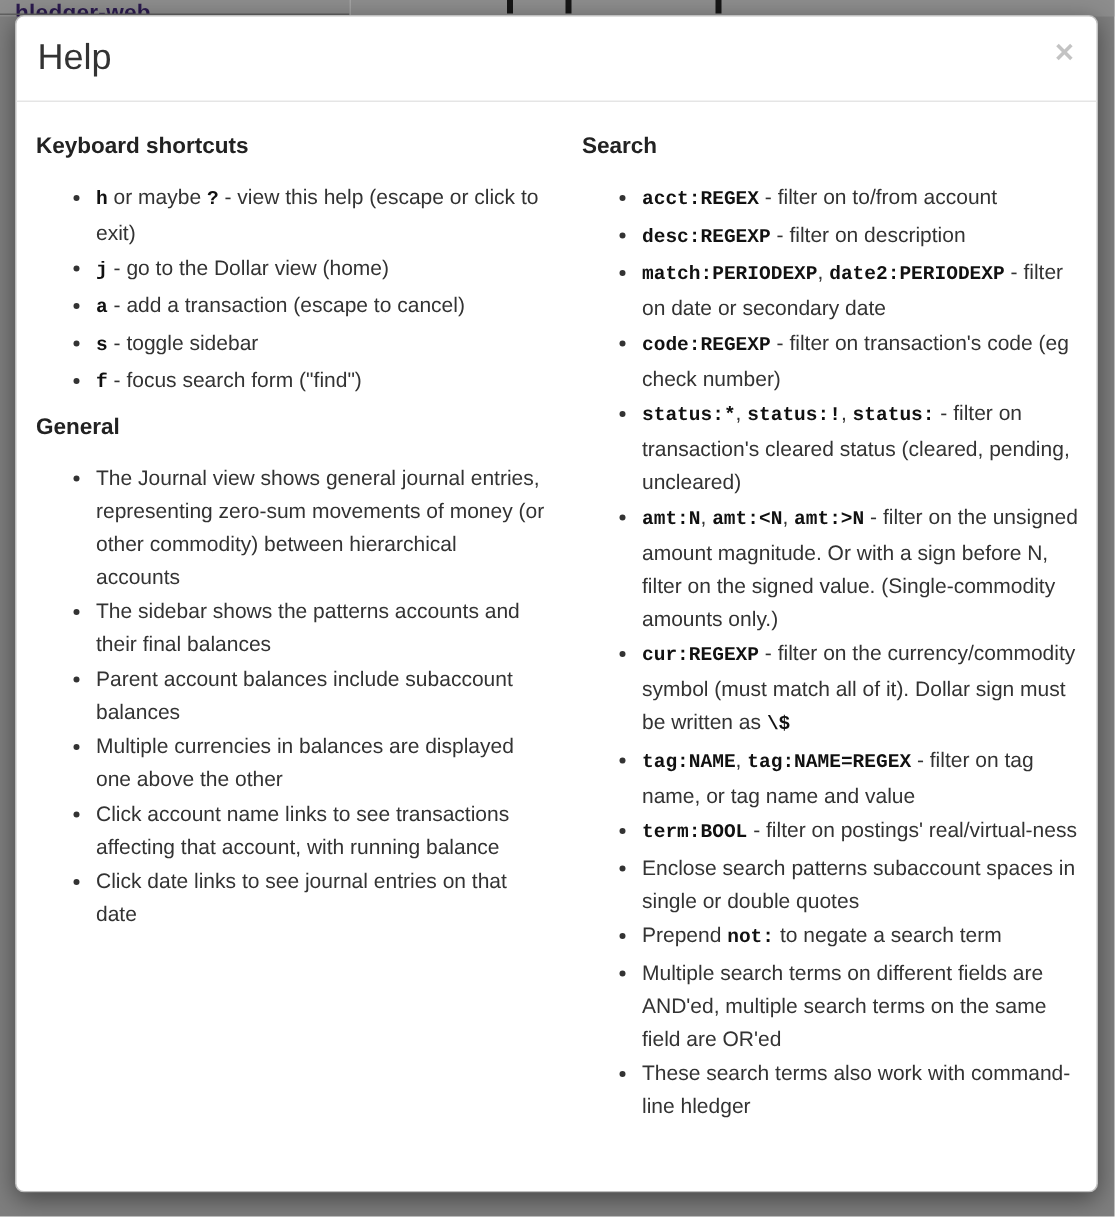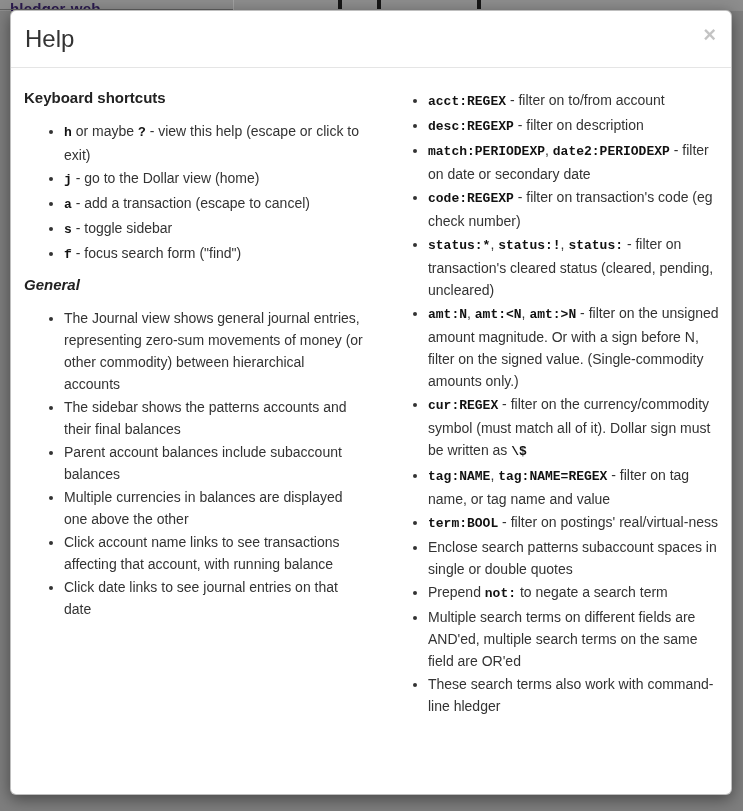--- a/index.html
+++ b/index.html
@@ -81,21 +81,21 @@
   .col.left  { width: 362px; padding: 0 8px 0 13px; }
   .col.right { width: 360px; padding: 0 12px 0 16px; }
 
   .sec-heading {
     font-size: 15px;
     font-weight: bold;
     color: #222;
     margin: 0 0 13px 0;
     line-height: 18px;
   }
-  .sec-heading.not-first { margin-top: 10px; font-style: italic; }
+  .sec-heading.not-first { margin-top: 10px; }
   .col ul {
     margin: 0 0 9px 0;
     padding: 0 0 0 40px;
     list-style: disc outside;
   }
   .col li { margin: 0 0 1px 0; }
   code {
     font-family: "Liberation Mono", "DejaVu Sans Mono", monospace;
     font-weight: bold;
     font-size: 13px;
@@ -134,28 +134,29 @@
         <ul>
           <li><span>The Journal view shows general journal entries, representing zero-sum movements of money (or other commodity) between hierarchical accounts</span></li>
           <li><span>The sidebar shows the patterns accounts and their final balances</span></li>
           <li><span>Parent account balances include subaccount balances</span></li>
           <li><span>Multiple currencies in balances are displayed one above the other</span></li>
           <li><span>Click account name links to see transactions affecting that account, with running balance</span></li>
           <li><span>Click date links to see journal entries on that date</span></li>
         </ul>
       </div>
     <div class="col right">
+        <div class="sec-heading">Search</div>
         <ul>
           <li><code>acct:REGEX</code><span> - filter on to/from account</span></li>
           <li><code>desc:REGEXP</code><span> - filter on description</span></li>
           <li><code>match:PERIODEXP</code><span>, </span><code>date2:PERIODEXP</code><span> - filter on date or secondary date</span></li>
           <li><code>code:REGEXP</code><span> - filter on transaction's code (eg check number)</span></li>
           <li><code>status:*</code><span>, </span><code>status:!</code><span>, </span><code>status:</code><span> - filter on transaction's cleared status (cleared, pending, uncleared)</span></li>
           <li><code>amt:N</code><span>, </span><code>amt:&lt;N</code><span>, </span><code>amt:&gt;N</code><span> - filter on the unsigned amount magnitude. Or with a sign before N, filter on the signed value. (Single-commodity amounts only.)</span></li>
-          <li><code>cur:REGEX</code><span> - filter on the currency/commodity symbol (must match all of it). Dollar sign must be written as </span><code>\$</code></li>
+          <li><code>cur:REGEXP</code><span> - filter on the currency/commodity symbol (must match all of it). Dollar sign must be written as </span><code>\$</code></li>
           <li><code>tag:NAME</code><span>, </span><code>tag:NAME=REGEX</code><span> - filter on tag name, or tag name and value</span></li>
           <li><code>term:BOOL</code><span> - filter on postings' real/virtual-ness</span></li>
           <li><span>Enclose search patterns subaccount spaces in single or double quotes</span></li>
           <li><span>Prepend </span><code>not:</code><span> to negate a search term</span></li>
           <li><span>Multiple search terms on different fields are AND'ed, multiple search terms on the same field are OR'ed</span></li>
           <li><span>These search terms also work with command-line hledger</span></li>
         </ul>
       </div>
   </div>
 </div>

